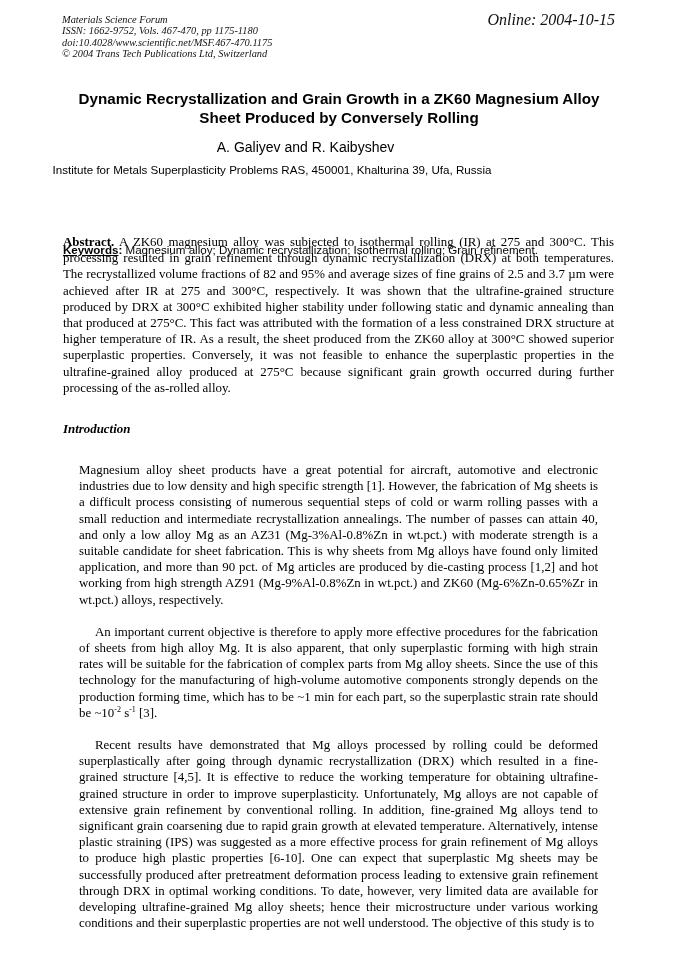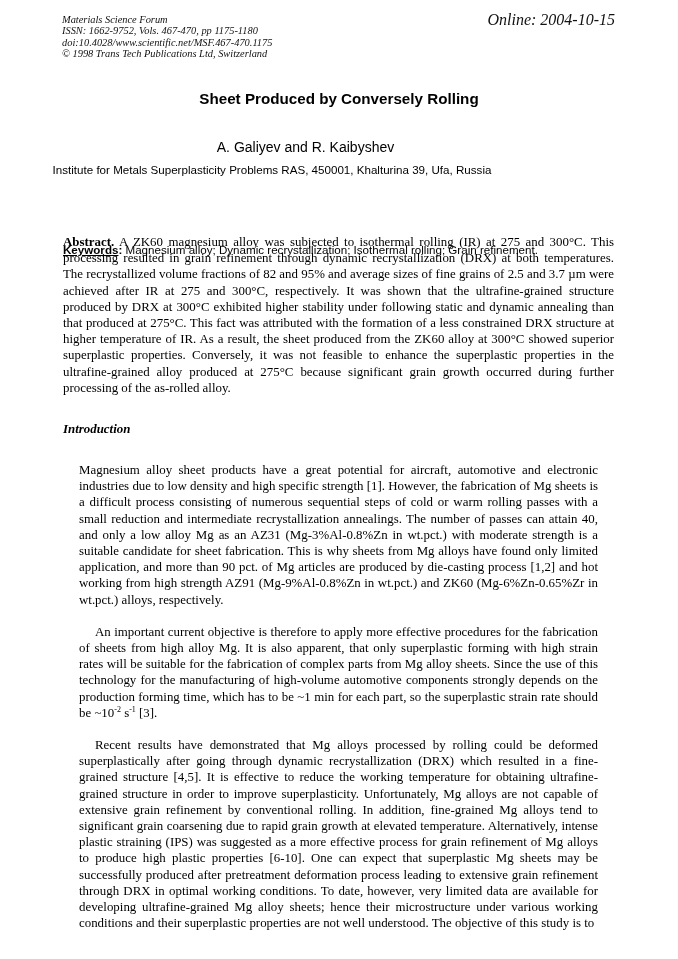--- a/index.html
+++ b/index.html
@@ -55,25 +55,26 @@
   </style>
 </head>
 <body>
 
 <div class="page">
 
   <div class="hdr-left">
     <div>Materials Science Forum</div>
     <div>ISSN: 1662-9752, Vols. 467-470, pp 1175-1180</div>
     <div>doi:10.4028/www.scientific.net/MSF.467-470.1175</div>
-    <div>© 1998 Trans Tech Publications Ltd, Switzerland</div>
+    <div>© 2004 Trans Tech Publications Ltd, Switzerland</div>
   </div>
   <div class="hdr-right">Online: 2004-10-15</div>
 
   <div class="title">
+    <div>Dynamic Recrystallization and Grain Growth in a ZK60 Magnesium Alloy</div>
     <div>Sheet Produced by Conversely Rolling</div>
   </div>
 
   <div class="authors">A. Galiyev and R. Kaibyshev</div>
   <div class="affil">Institute for Metals Superplasticity Problems RAS, 450001, Khalturina 39, Ufa, Russia</div>
 
   <div class="keywords"><span class="kw-label">Keywords</span><span class="kw-colon">:</span><span> Magnesium alloy; Dynamic recrystallization; Isothermal rolling; Grain refinement.</span></div>
 
   <div class="body-text abstract"><span class="abs-label">Abstract.</span><span> A ZK60 magnesium alloy was subjected to isothermal rolling (IR) at 275 and 300°C. This processing resulted in grain refinement through dynamic recrystallization (DRX) at both temperatures. The recrystallized volume fractions of 82 and 95% and average sizes of fine grains of 2.5 and 3.7 µm were achieved after IR at 275 and 300°C, respectively. It was shown that the ultrafine-grained structure produced by DRX at 300°C exhibited higher stability under following static and dynamic annealing than that produced at 275°C. This fact was attributed with the formation of a less constrained DRX structure at higher temperature of IR. As a result, the sheet produced from the ZK60 alloy at 300°C showed superior superplastic properties. Conversely, it was not feasible to enhance the superplastic properties in the ultrafine-grained alloy produced at 275°C because significant grain growth occurred during further processing of the as-rolled alloy.</span></div>
 

